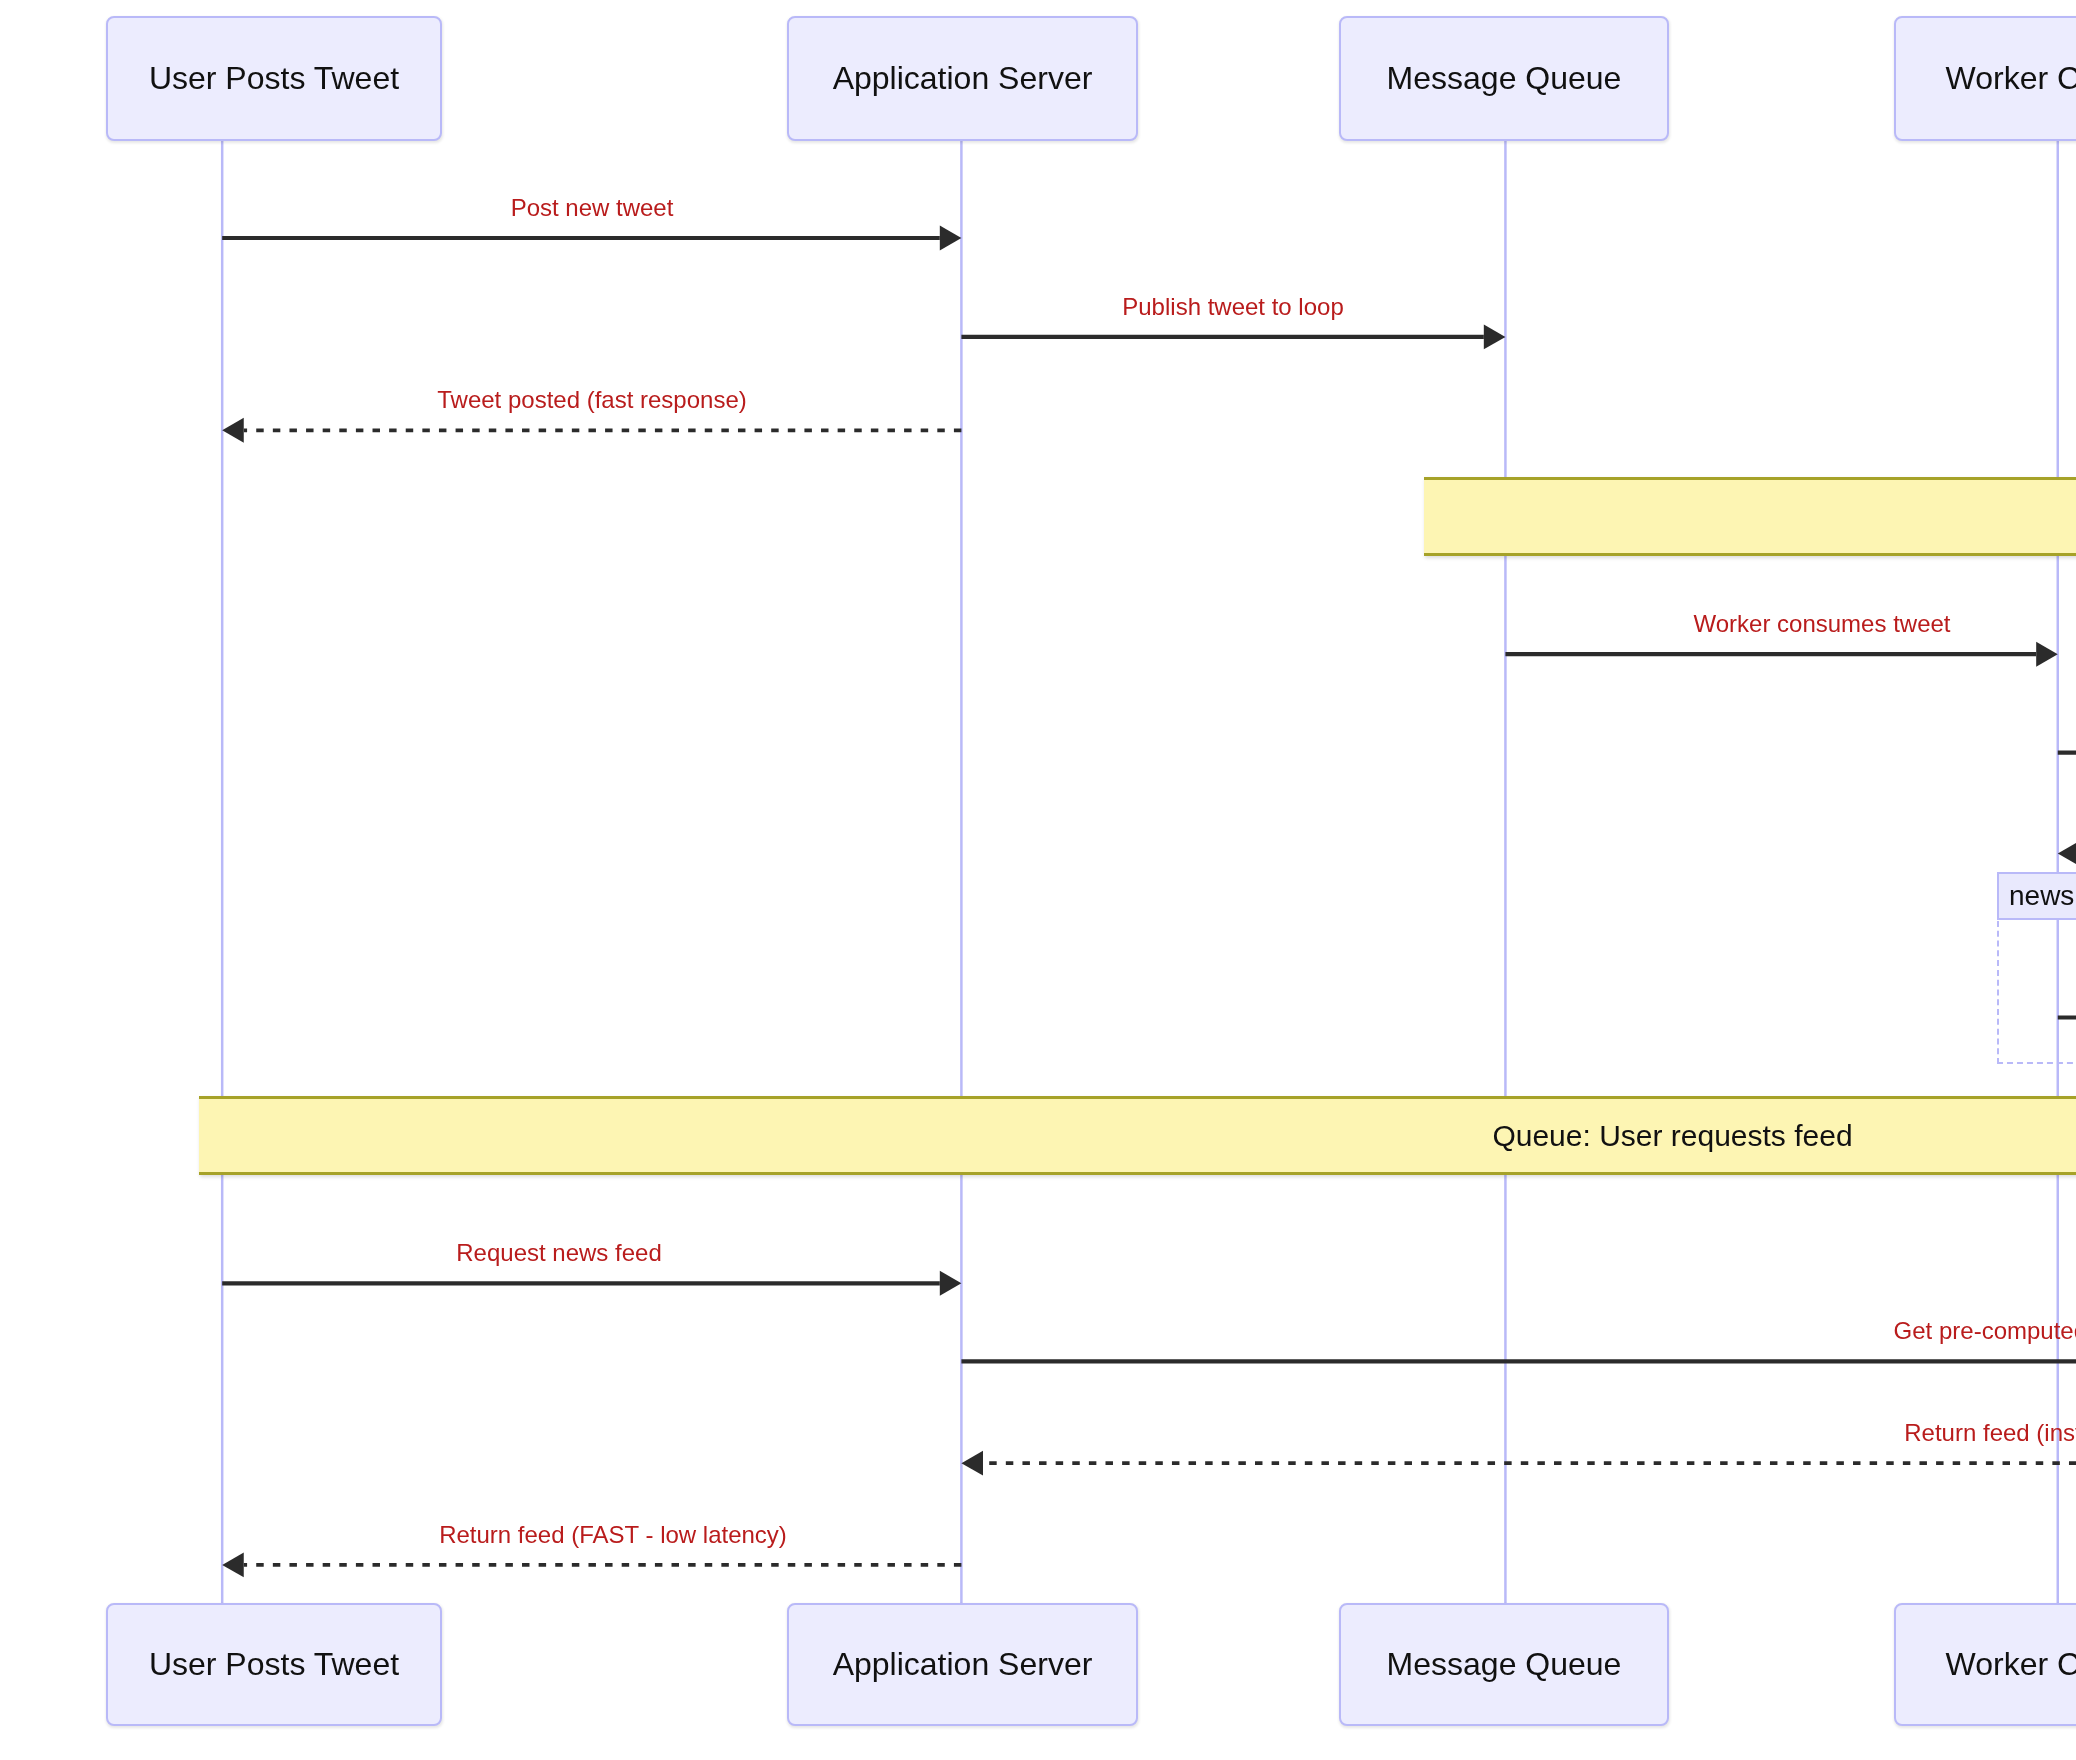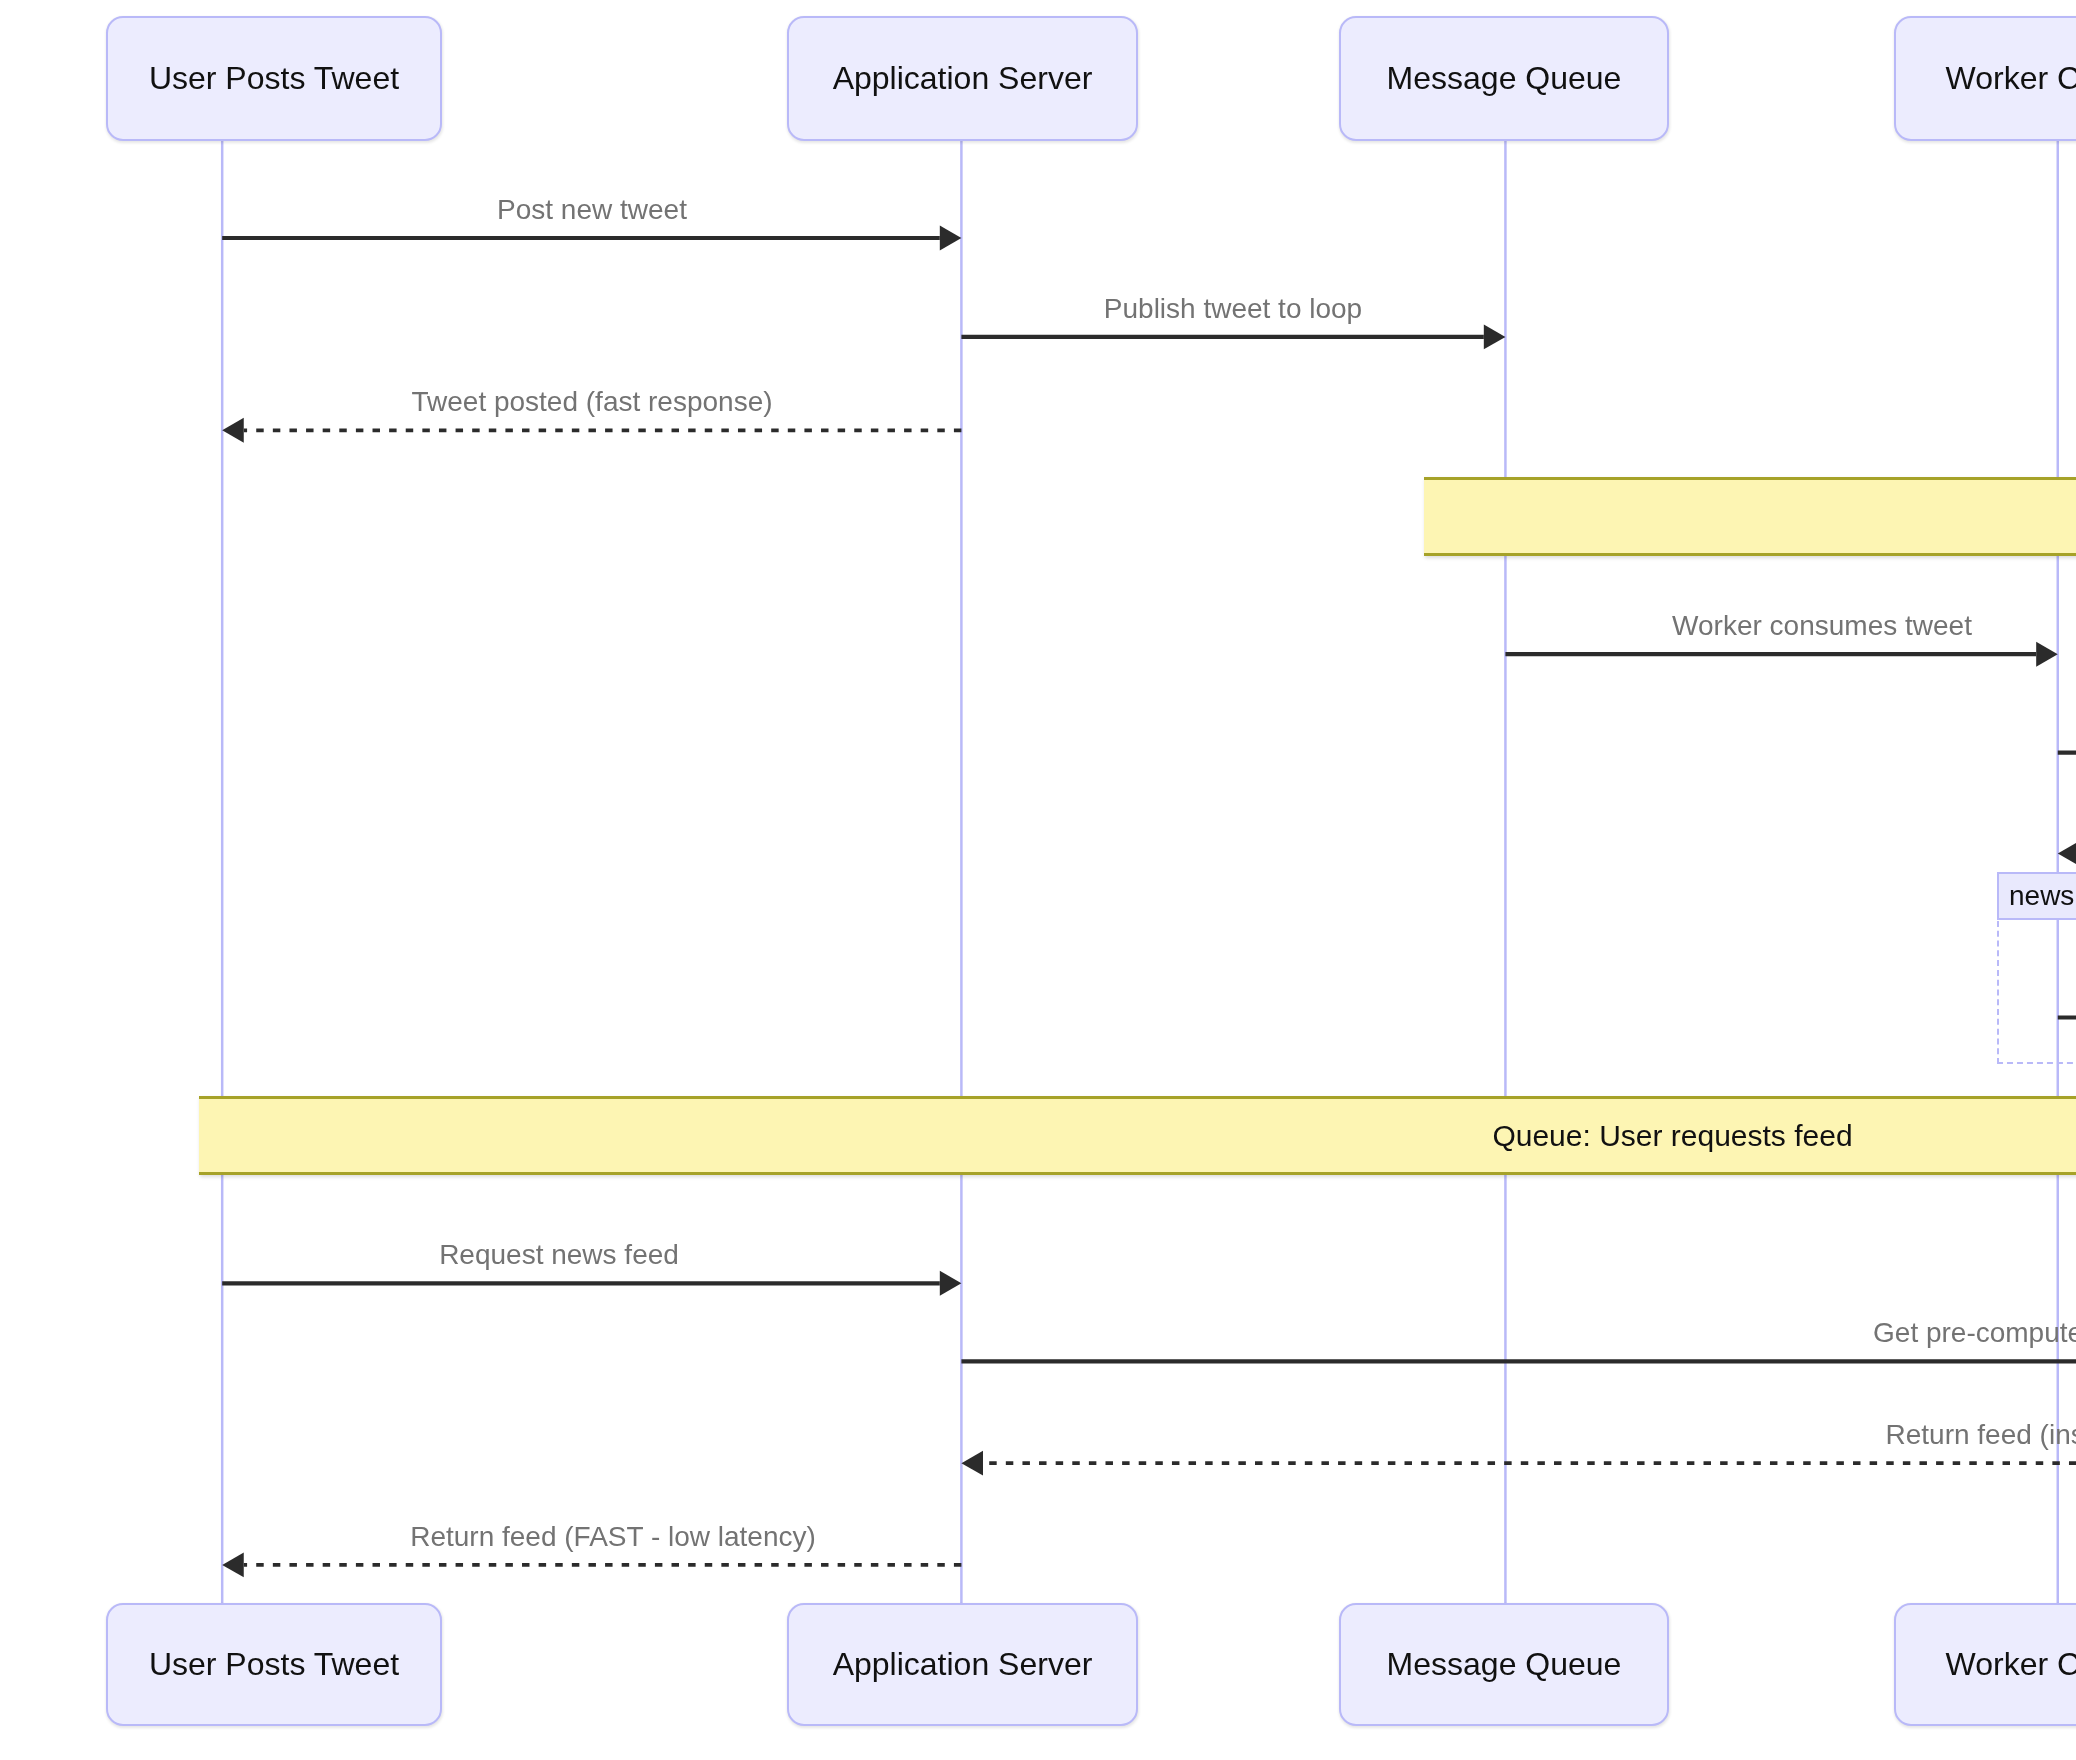--- a/index.html
+++ b/index.html
@@ -4,41 +4,41 @@
 <title>Sequence Diagram</title>
 <style>
   html,body{margin:0;padding:0;background:#ffffff;}
   body{font-family:"Liberation Sans",sans-serif;}
   #stage{position:relative;width:3292px;height:1761px;background:#ffffff;overflow:hidden;}
   #svgroot{position:absolute;left:0;top:0;width:3292px;height:1761px;}
   .pbox{
     position:absolute;
     background:#ECECFE;
     border:2.1px solid #B9B9F8;
-    border-radius:17px;
+    border-radius:8px;
     box-sizing:border-box;
     display:flex;align-items:center;justify-content:center;
     font-size:32px;color:#111111;
     text-align:center;
     line-height:1.1;
     box-shadow:0.8px 1.2px 2.9px rgba(0,0,0,0.10);
   }
   .noteband{
     position:absolute;
     background:#FDF5B3;
     border-top:3.7px solid #A6A228;
     border-bottom:3.7px solid #A6A228;
     box-sizing:border-box;
     display:flex;align-items:center;justify-content:center;
     font-size:30px;color:#111111;
     box-shadow:1.2px 1.7px 3.7px rgba(0,0,0,0.14);
   }
   .msglabel{
     position:absolute;
-    font-size:28px;color:#737373;
+    font-size:24px;color:#b91c1c;
     white-space:nowrap;
     transform:translateX(-50%);
   }
   .loopframe{
     position:absolute;
     border:2.5px dashed #B9B9F8;
     box-sizing:border-box;
     background:transparent;
   }
   .looptab{

